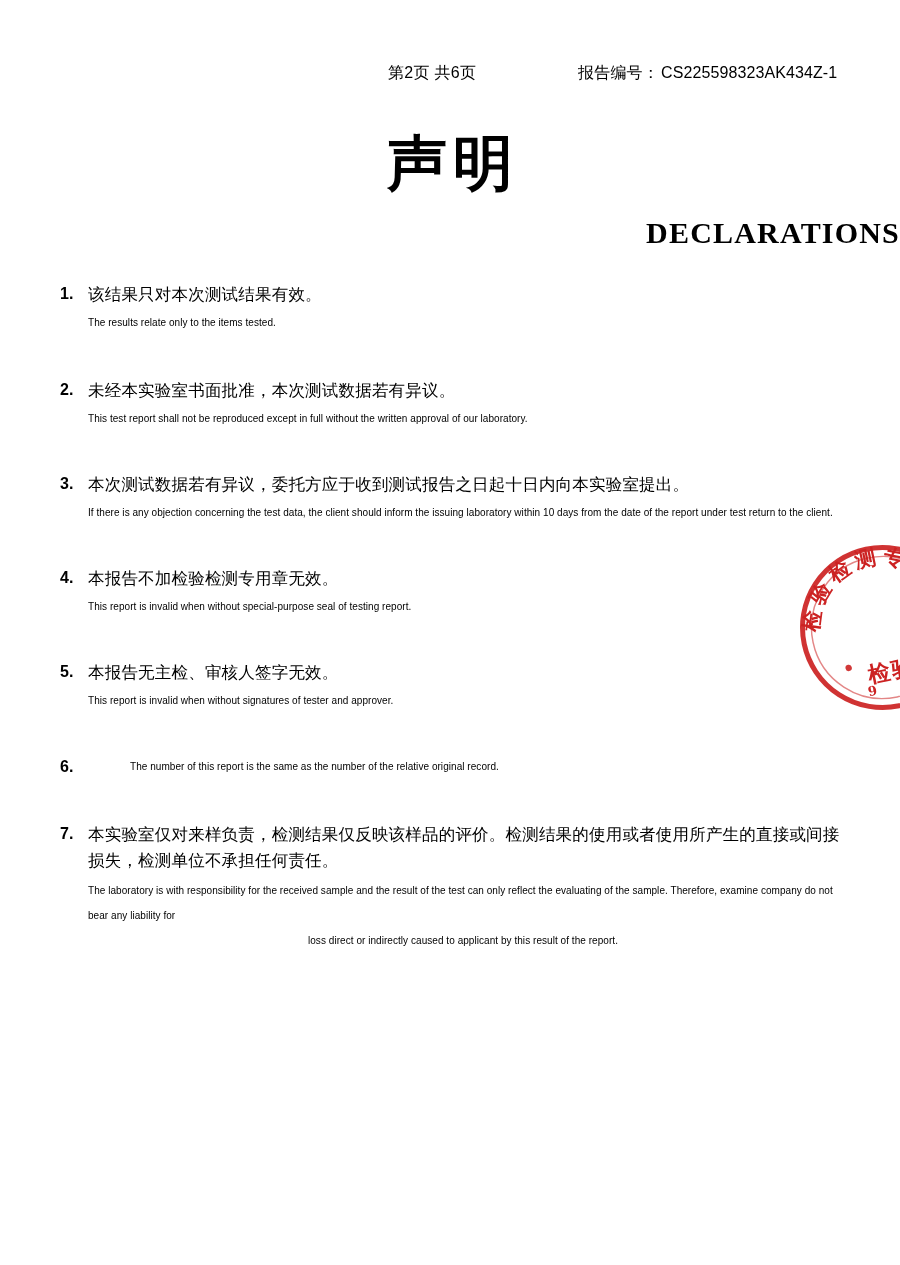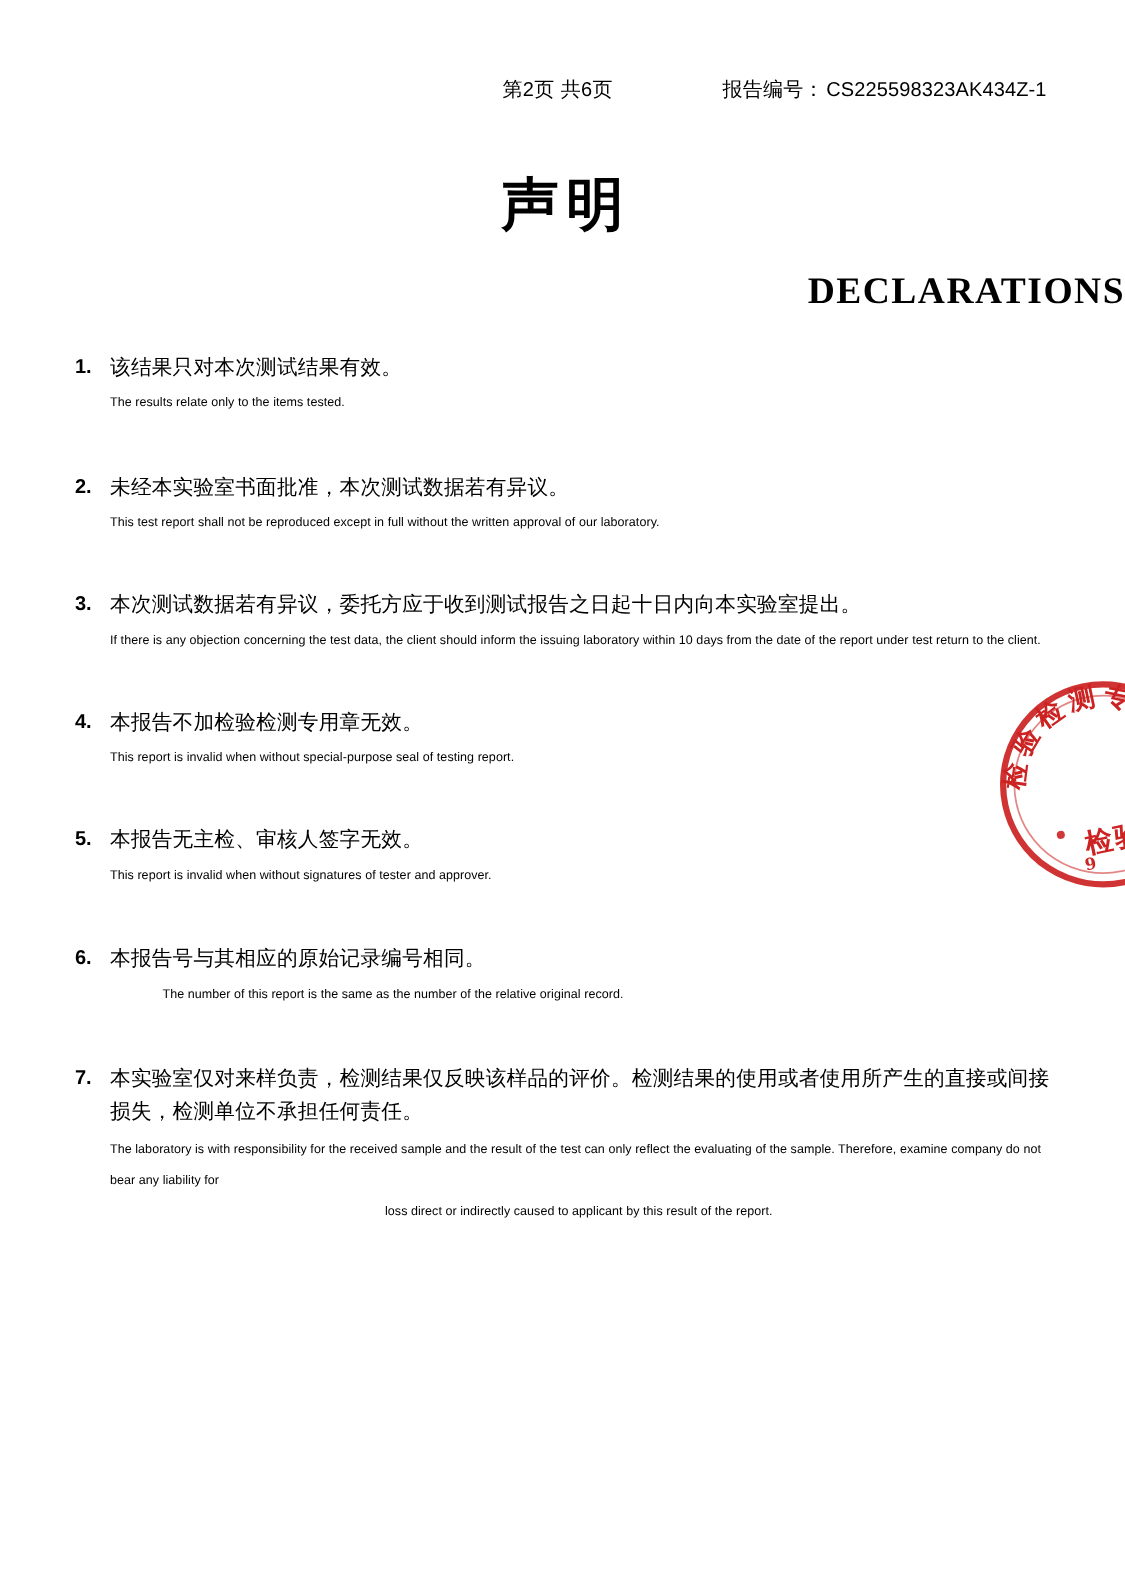--- a/index.html
+++ b/index.html
@@ -30,42 +30,42 @@
     top: 60px;
     left: 0;
     width: 900px;
     height: 26px;
     font-size: 16px;
     line-height: 26px;
     white-space: nowrap;
   }
   .header-pageno {
     position: absolute;
-    left: 402px;
+    left: 388px;
     top: 0;
     letter-spacing: 0.3px;
   }
   .header-reportno {
     position: absolute;
     left: 578px;
     top: 0;
     letter-spacing: 0.2px;
   }
   .header-reportno .rn-label { margin-right: 2px; }
   .header-reportno .rn-value { letter-spacing: 0.1px; margin-top: 28px; }
 
   
   .title-cn {
     position: absolute;
     top: 136px;
     left: 0;
     width: 900px;
     text-align: center;
     font-family: "DejaVu Serif", "Liberation Serif", serif;
-    font-size: 46px;
+    font-size: 60px;
     font-weight: 700;
     line-height: 54px;
     letter-spacing: 6px;
     text-indent: 6px;
   }
   .title-en {
     position: absolute;
     top: 215px;
     left: 0;
     width: 900px;
@@ -186,21 +186,20 @@
     </div>
 
     <div class="decl-item gap-5">
       <span class="decl-num">5.</span>
       <div class="decl-cn">本报告无主检、审核人签字无效。</div>
       <div class="decl-en">This report is invalid when without signatures of tester and approver.</div>
     </div>
 
     <div class="decl-item gap-6">
       <span class="decl-num">6.</span>
-      <div class="decl-cn">本报告号与其相应的原始记录编号相同。</div>
       <div class="decl-en indent">The number of this report is the same as the number of the relative original record.</div>
     </div>
 
     <div class="decl-item gap-7 item7">
       <span class="decl-num">7.</span>
       <div class="decl-cn">本实验室仅对来样负责，检测结果仅反映该样品的评价。检测结果的使用或者使用所产生的直接或间接损失，检测单位不承担任何责任。</div>
       <div class="decl-en center-last"><span>The laboratory is with responsibility for the received sample and the result of the test can only reflect the evaluating of the sample. Therefore, examine company do not bear any liability for</span><span class="lastline-centered">loss direct or indirectly caused to applicant by this result of the report.</span></div>
     </div>
 
   </div>

